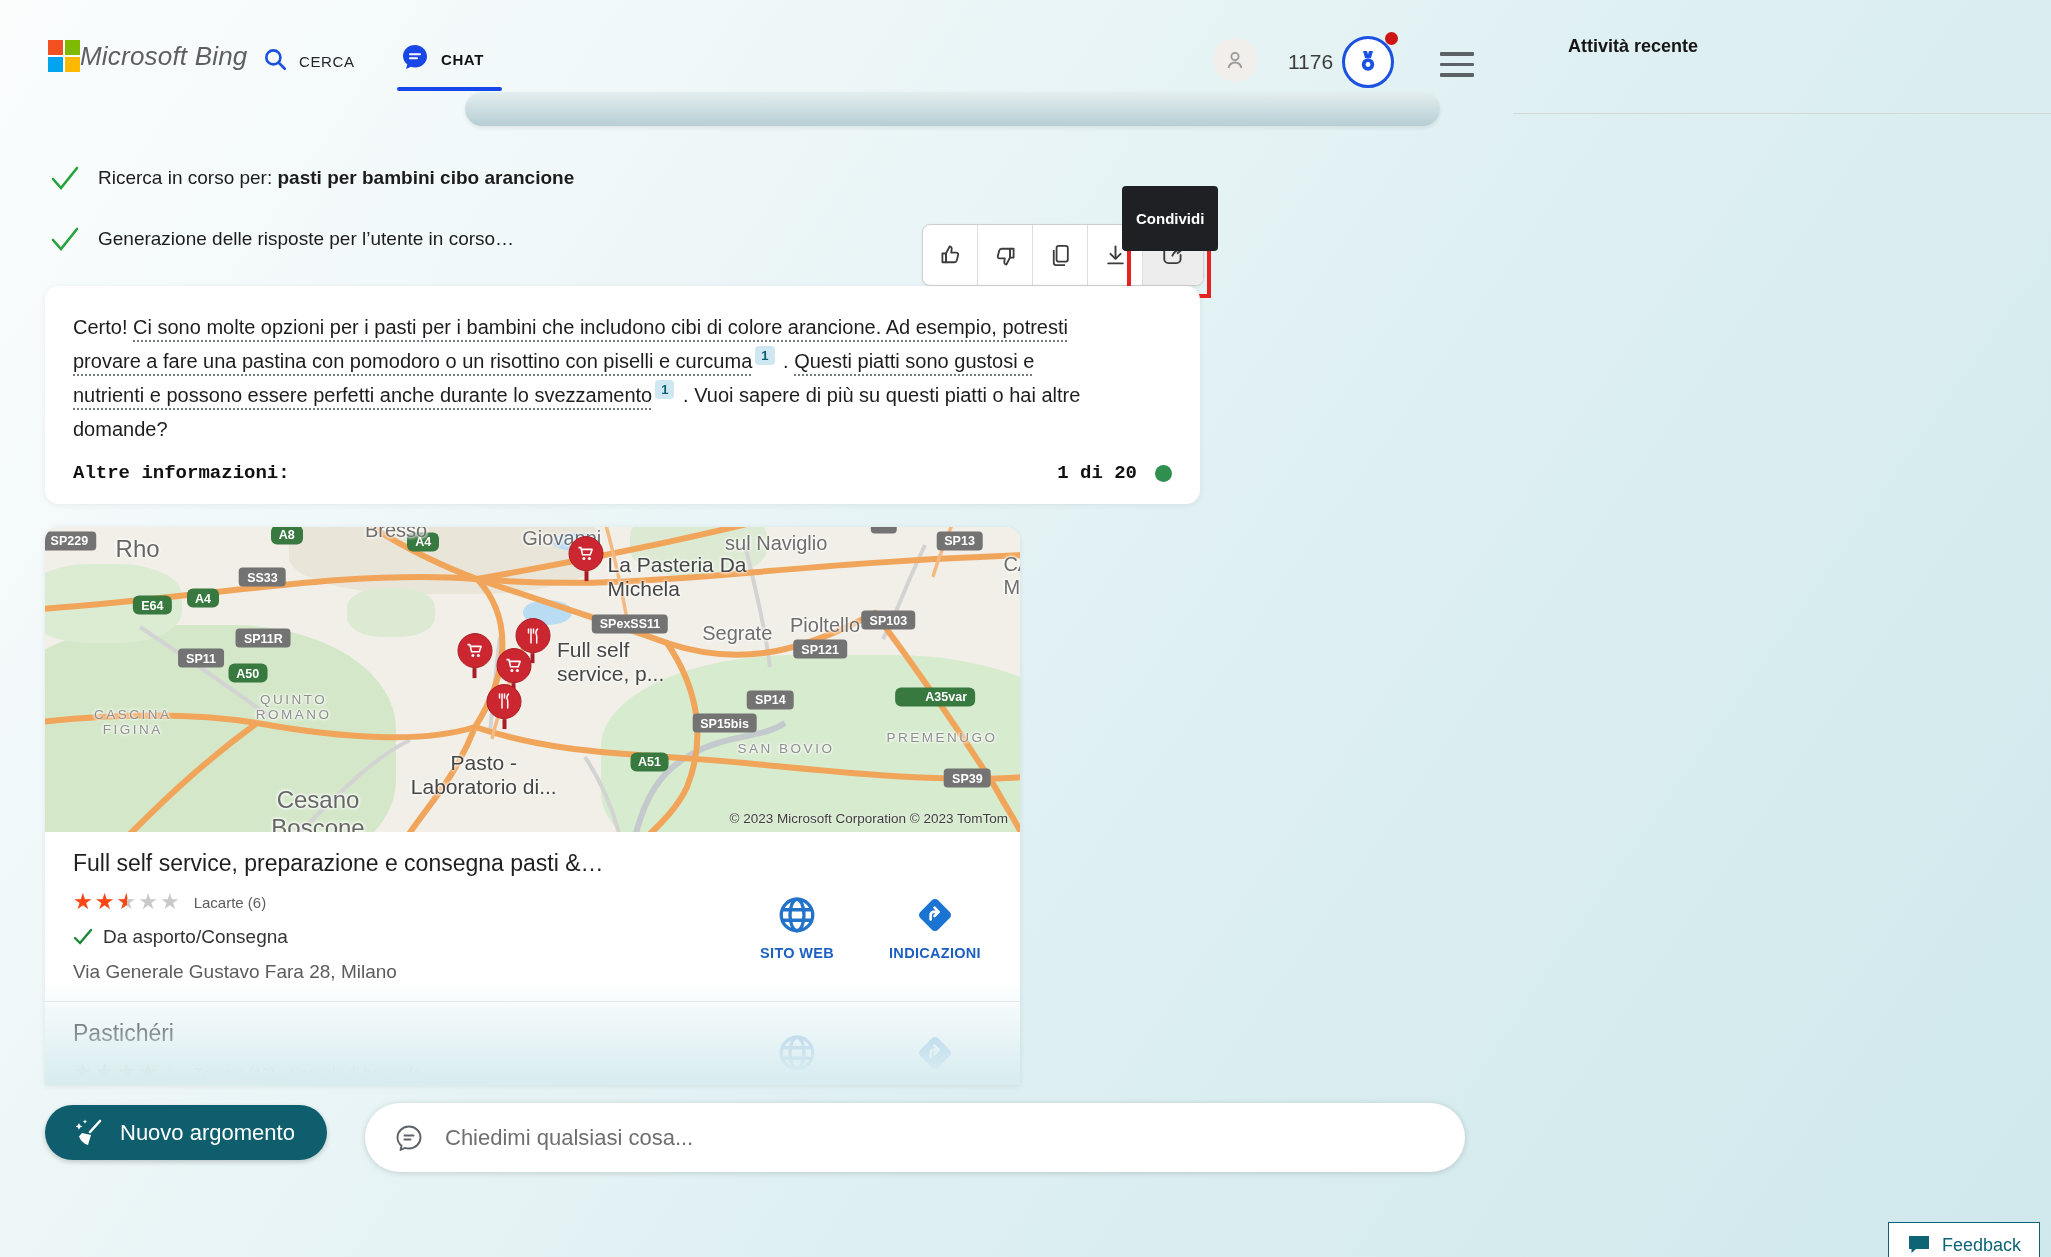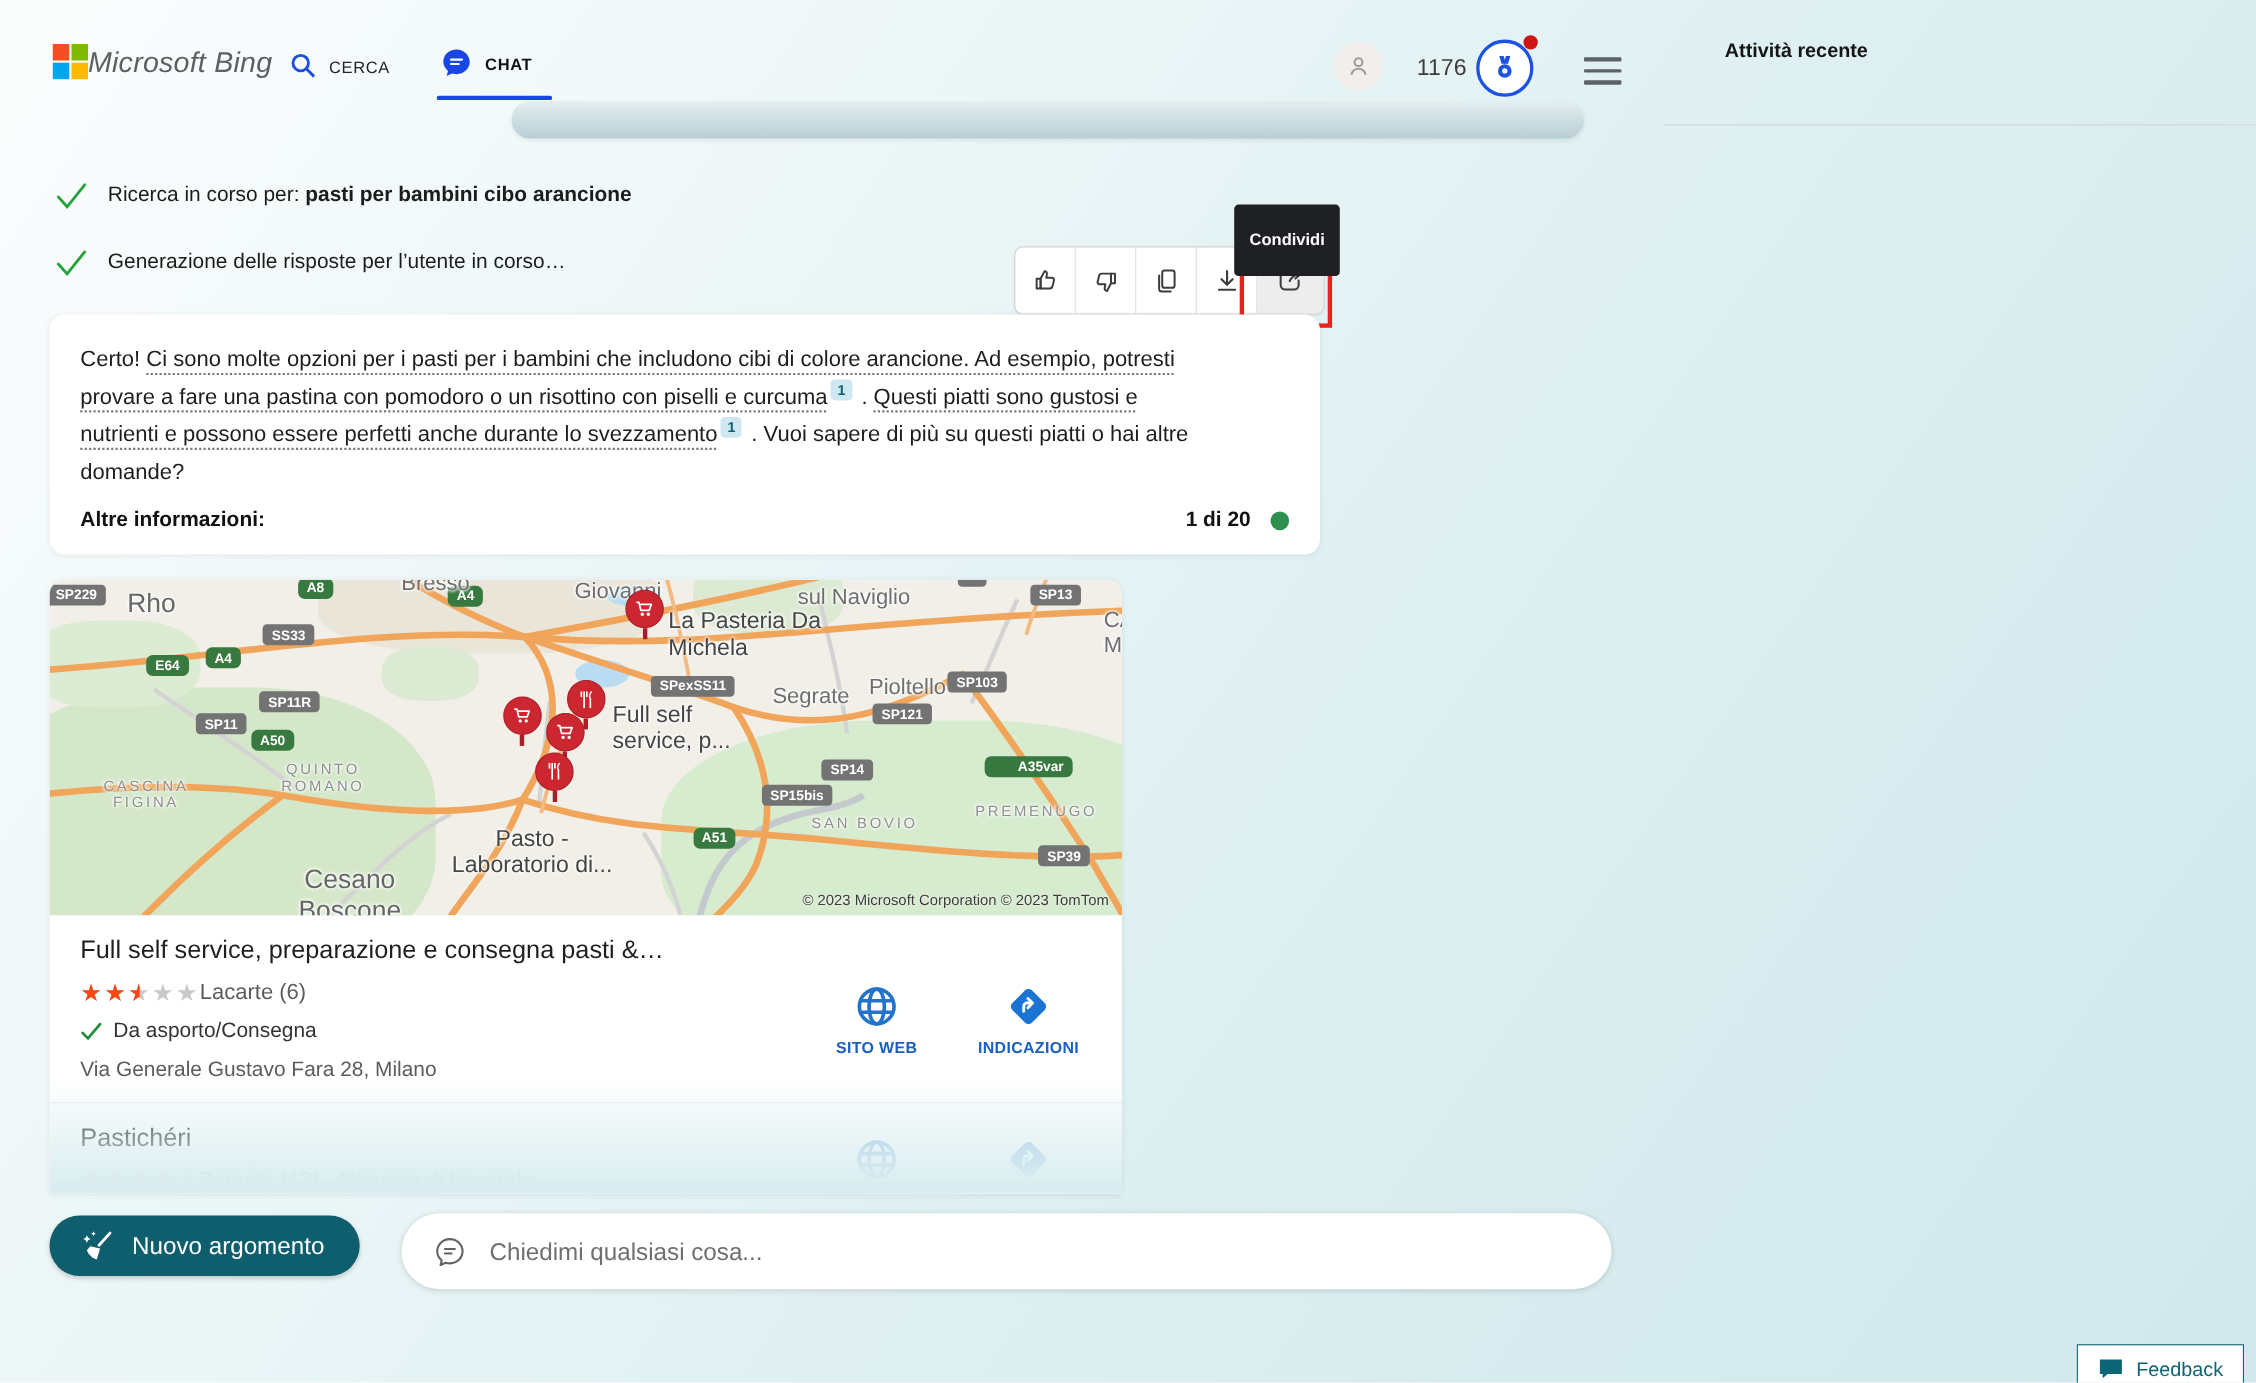--- a/index.html
+++ b/index.html
@@ -43,21 +43,21 @@
   .tb-btn{width:54px;display:flex;align-items:center;justify-content:center;border-right:1px solid #dedede;cursor:pointer;}
   .tb-btn:last-child{border-right:none;width:60px;background:#ededed;border-radius:0 8px 8px 0;}
   .redbox{position:absolute;left:1127px;top:218px;width:76px;height:72px;border:4px solid #e8231f;pointer-events:none;}
   .tooltip{position:absolute;left:1122px;top:186px;background:#1f2023;color:#fff;font-size:15px;font-weight:700;padding:24px 14px;border-radius:4px;}
 
   
   .answer-card{position:absolute;left:45px;top:286px;width:1155px;background:#fff;border-radius:14px;box-shadow:0 1px 6px rgba(0,0,0,.07);padding:24px 28px 20px 28px;box-sizing:border-box;}
   .answer-text{width:1035px;font-size:20px;line-height:34px;color:#1d1d1d;}
   .answer-text .cited{text-decoration:underline dotted rgba(110,115,120,.95);text-decoration-thickness:1.5px;text-underline-offset:6px;}
   sup.cite{display:inline-block;background:#cfe7f1;color:#0e6075;font-size:13px;font-weight:700;line-height:19px;padding:0 6px;border-radius:4px;vertical-align:super;margin:0 3px;cursor:pointer;}
-  .sources-row{display:flex;align-items:center;gap:14px;margin-top:16px;}
+  .sources-row{display:flex;align-items:center;gap:14px;margin-top:16px;font-family:Liberation Mono, monospace;}
   .sources-label{font-size:19px;font-weight:700;color:#111;}
   .pill{background:#c9e7ef;color:#0c6073;font-size:19px;padding:6px 14px;border-radius:6px;cursor:pointer;white-space:nowrap;}
   .pagination{margin-left:auto;font-size:19px;font-weight:700;color:#111;}
   .greendot{width:17px;height:17px;border-radius:50%;background:#2f8f4e;margin-left:4px;}
 
   
   .map-card{position:absolute;left:45px;top:527px;width:975px;height:558px;background:#fff;border-radius:14px 14px 0 0;box-shadow:0 1px 6px rgba(0,0,0,.08);overflow:hidden;}
   .map{position:relative;width:975px;height:305px;background:#f1efe8;overflow:hidden;cursor:pointer;}
   .patch{position:absolute;border-radius:40%;}
   .map svg.roads{position:absolute;left:0;top:0;}
@@ -74,21 +74,21 @@
   .pin .head{width:33px;height:33px;border-radius:50%;background:#cc2630;border:1.5px solid #a81d26;display:flex;align-items:center;justify-content:center;}
   .pin .stem{width:4px;height:10px;background:#a81d26;margin:0 auto;}
   .map-attcustom{position:absolute;right:12px;bottom:6px;font-size:13.5px;color:#3c3c3c;text-shadow:0 0 2px #fff;}
 
   
   .listing{padding:18px 28px 14px 28px;position:relative;}
   .listing-title{font-size:23px;color:#1f1f1f;cursor:pointer;}
   .rating-row{display:flex;align-items:center;margin-top:14px;}
   .stars{position:relative;display:inline-block;font-size:22px;letter-spacing:2px;line-height:22px;color:#c9c9c9;}
   .stars .fill{position:absolute;left:0;top:0;white-space:nowrap;overflow:hidden;color:#ff4713;}
-  .rating-text{font-size:20px;color:#5c5c5c;}
+  .rating-text{font-size:15px;color:#5c5c5c;margin-left:12px;}
   .service-row{display:flex;align-items:center;gap:10px;margin-top:13px;font-size:19px;color:#333;}
   .address{margin-top:13px;font-size:19px;color:#5c5c5c;}
   .biz-actions{position:absolute;top:62px;display:flex;flex-direction:column;align-items:center;gap:9px;width:120px;cursor:pointer;}
   .biz-actions .blabel{font-size:14.5px;font-weight:700;color:#1b5fc1;letter-spacing:.3px;}
   .hdiv{height:1px;background:#e9e9e9;margin:4px 0 0 0;}
   .faded{opacity:.4;}
   .fade-overlay{position:absolute;left:0;bottom:0;width:100%;height:105px;pointer-events:none;
     background:linear-gradient(rgba(217,237,240,0),#d9edf0 92%);}
 
   

